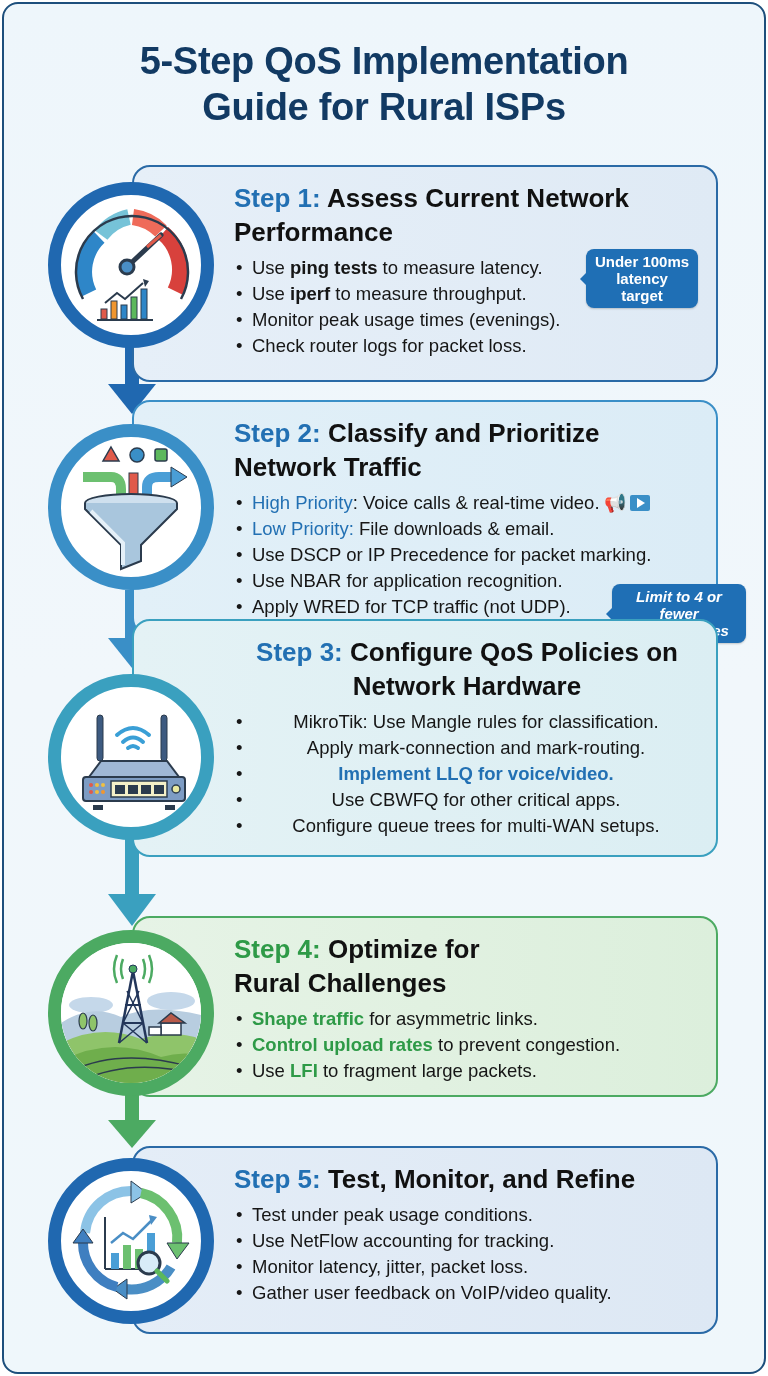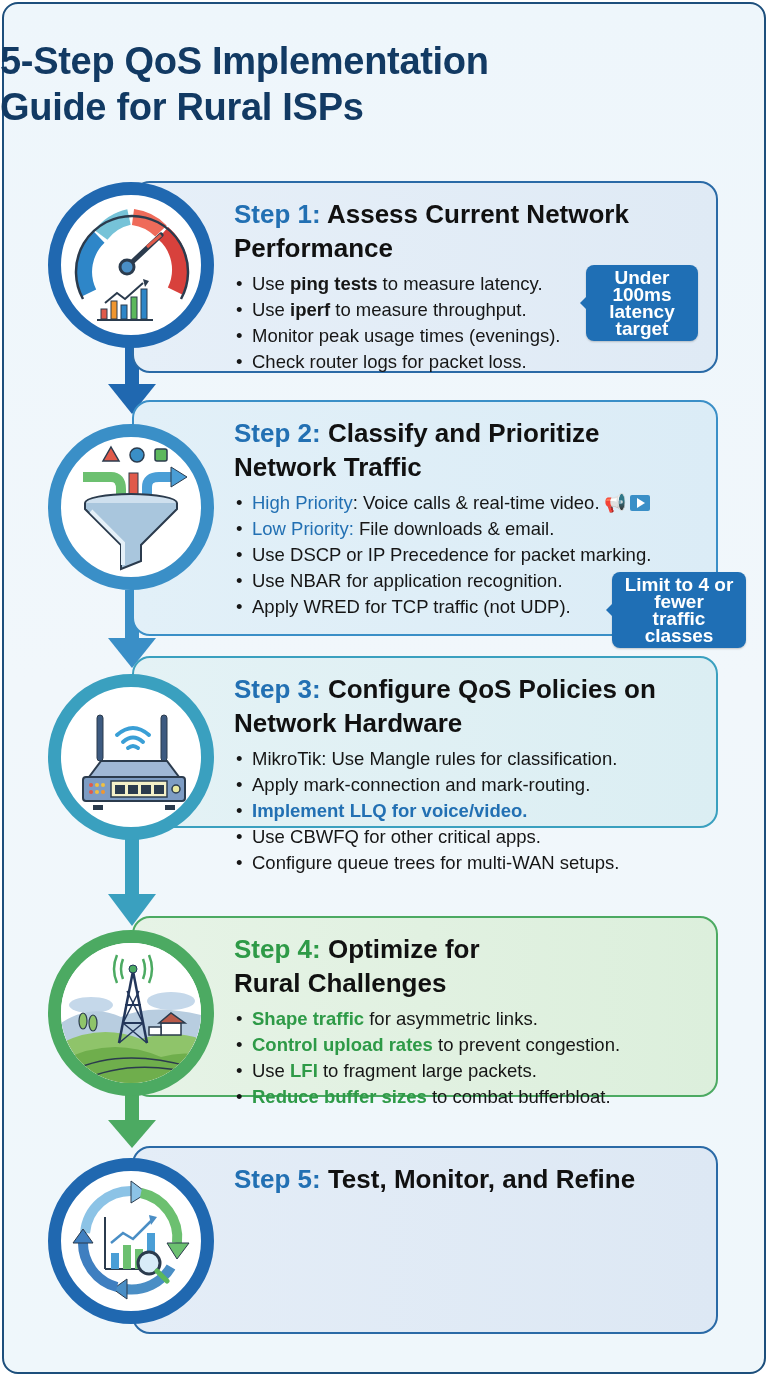--- a/index.html
+++ b/index.html
@@ -4,40 +4,40 @@
 <style>
   * { box-sizing: border-box; margin: 0; padding: 0; }
   html, body { width: 768px; height: 1376px; overflow: hidden; background: #ffffff; }
   body { font-family: "Liberation Sans", "DejaVu Sans", sans-serif; color: #111; }
   .frame {
     position: absolute; left: 2px; top: 2px; width: 764px; height: 1372px;
     border: 2px solid #1d4f7c; border-radius: 16px;
     background: linear-gradient(180deg, #eef6fb 0%, #f1f7fb 50%, #eff7fb 100%);
   }
   .title {
-    position: absolute; left: 0; top: 38px; width: 768px; text-align: left;
+    position: absolute; left: 0; top: 38px; width: 768px; text-align: center;
     font-weight: bold; font-size: 38px; line-height: 46px; color: #123a63;
     letter-spacing: -0.3px;
   }
   .card {
     position: absolute; left: 132px; width: 586px; border-radius: 18px;
     border: 2px solid #2a6aa6;
   }
   .card-inner { position: absolute; left: 100px; top: 14px; right: 16px; }
   .step-title { font-weight: bold; font-size: 26px; line-height: 34px; color: #111; }
   .step-title .num { color: #2270b3; }
   ul.bullets { list-style: none; margin-top: 6px; }
   ul.bullets li { font-size: 18.5px; line-height: 26px; color: #161616; position: relative; padding-left: 18px; white-space: nowrap; }
   ul.bullets li::before { content: "•"; position: absolute; left: 2px; top: 0; }
   .hl-blue { color: #2270b3; }
   .hl-green { color: #2e9a47; }
   .strong { font-weight: bold; }
   .callout {
     position: absolute; background: #1f6fb5; color: #fff; border-radius: 8px;
-    font-weight: bold; font-size: 19px; line-height: 17px; text-align: center;
+    font-weight: bold; font-size: 15px; line-height: 17px; text-align: center;
     padding: 4px 8px; box-shadow: 0 1px 2px rgba(0,0,0,0.2);
   }
   .callout::after { content: ""; position: absolute; border: 7px solid transparent; }
   .callout.left::after { left: -13px; top: 50%; margin-top: -7px; border-right-color: #1f6fb5; }
   .callout.down::after { left: 38px; bottom: -13px; border-top-color: #1f6fb5; }
   .medallion {
     position: absolute; left: 48px; width: 166px; height: 166px; border-radius: 50%;
     background: #ffffff; border-style: solid; border-width: 13px;
   }
   .medallion svg { position: absolute; left: 0; top: 0; width: 140px; height: 140px; }
@@ -63,21 +63,21 @@
 </svg>
 <svg class="connector" style="left:104px;top:836px;" width="56" height="92">
   <rect x="21" y="0" width="14" height="62" fill="#3aa0bf"></rect>
   <polygon points="4,58 52,58 28,90" fill="#3aa0bf"></polygon>
 </svg>
 <svg class="connector" style="left:104px;top:1092px;" width="56" height="62">
   <rect x="21" y="0" width="14" height="32" fill="#4caa62"></rect>
   <polygon points="4,28 52,28 28,56" fill="#4caa62"></polygon>
 </svg>
 
-<div class="card" style="top:181px;height:192px;background:linear-gradient(90deg,#e6eff8,#dfeaf5);border-color:#2a6aa6;">
+<div class="card" style="top:165px;height:217px;background:linear-gradient(90deg,#e6eff8,#dfeaf5);border-color:#2a6aa6;">
   <div class="card-inner">
     <div class="step-title">
       <span class="num">Step 1:</span>
       <span>Assess Current Network</span><br>
       <span>Performance</span>
     </div>
     <ul class="bullets">
       <li><span>Use </span><span class="strong">ping tests</span><span> to measure latency.</span></li>
       <li><span>Use </span><span class="strong">iperf</span><span> to measure throughput.</span></li>
       <li><span>Monitor peak usage times (evenings).</span></li>
@@ -120,41 +120,41 @@
     <ul class="bullets">
       <li><span class="hl-blue">High Priority</span><span>: Voice calls &amp; real-time video.</span>
         <span style="color:#1f6fb5;font-size:18px;">📢</span><span style="display:inline-block;width:20px;height:16px;background:#3a8fc7;border-radius:2px;vertical-align:-2px;margin-left:3px;position:relative;"><span style="position:absolute;left:7px;top:3px;border-left:8px solid #fff;border-top:5px solid transparent;border-bottom:5px solid transparent;"></span></span>
       </li>
       <li><span class="hl-blue">Low Priority:</span><span> File downloads &amp; email.</span></li>
       <li><span>Use DSCP or IP Precedence for packet marking.</span></li>
       <li><span>Use NBAR for application recognition.</span></li>
       <li><span>Apply WRED for TCP traffic (not UDP).</span></li>
     </ul>
   </div>
-  <div class="callout left" style="left:478px;top:170px;width:134px;">
+  <div class="callout left" style="left:478px;top:182px;width:134px;font-style:italic;">
     <div>Limit to 4 or fewer</div>
     <div>traffic classes</div>
   </div>
 </div>
 <div class="medallion" style="top:424px;border-color:#3a8fc7;">
   <svg viewBox="0 0 140 140">
     <polygon points="50,10 58,24 42,24" fill="#e05a4a" stroke="#2b3b4d" stroke-width="1.5"></polygon>
     <circle cx="76" cy="18" r="7" fill="#3a8fc7" stroke="#2b3b4d" stroke-width="1.5"></circle>
     <rect x="94" y="12" width="12" height="12" rx="2" fill="#5cb85c" stroke="#2b3b4d" stroke-width="1.5"></rect>
     <path d="M22,40 L50,40 Q60,40 60,52 L60,60" stroke="#6cc070" stroke-width="10" fill="none"></path>
     <rect x="68" y="36" width="9" height="26" fill="#e05a4a" stroke="#2b3b4d" stroke-width="1"></rect>
     <path d="M86,60 L86,50 Q86,40 98,40 L112,40" stroke="#4a9ed6" stroke-width="10" fill="none"></path>
     <polygon points="110,30 126,40 110,50" fill="#4a9ed6" stroke="#2b3b4d" stroke-width="1"></polygon>
     <ellipse cx="70" cy="66" rx="46" ry="9" fill="#cfe0ee" stroke="#2b3b4d" stroke-width="2"></ellipse>
     <path d="M24,66 L24,72 L60,108 L60,132 L80,124 L80,108 L116,72 L116,66" fill="#a9c6dd" stroke="#2b3b4d" stroke-width="2"></path>
     <path d="M30,74 L62,106 L62,128" stroke="#e5f0f8" stroke-width="4" fill="none"></path>
   </svg>
 </div>
 
-<div class="card" style="top:656px;height:172px;background:linear-gradient(90deg,#e4f2f5,#dbeef3);border-color:#3aa0bf;">
+<div class="card" style="top:619px;height:238px;background:linear-gradient(90deg,#e4f2f5,#dbeef3);border-color:#3aa0bf;text-align:center;">
   <div class="card-inner">
     <div class="step-title">
       <span class="num">Step 3:</span>
       <span>Configure QoS Policies on</span><br>
       <span>Network Hardware</span>
     </div>
     <ul class="bullets">
       <li><span>MikroTik: Use Mangle rules for classification.</span></li>
       <li><span>Apply mark-connection and mark-routing.</span></li>
       <li><span class="hl-blue strong">Implement LLQ for voice/video.</span></li>
@@ -193,21 +193,20 @@
   <div class="card-inner">
     <div class="step-title">
       <span class="num" style="color:#2e9a47;">Step 4:</span>
       <span>Optimize for</span><br>
       <span>Rural Challenges</span>
     </div>
     <ul class="bullets">
       <li><span class="hl-green strong">Shape traffic</span><span> for asymmetric links.</span></li>
       <li><span class="hl-green strong">Control upload rates</span><span> to prevent congestion.</span></li>
       <li><span>Use </span><span class="hl-green strong">LFI</span><span> to fragment large packets.</span></li>
-      <li><span class="hl-green strong">Reduce buffer sizes</span><span> to combat bufferbloat.</span></li>
     </ul>
   </div>
 </div>
 <div class="medallion" style="top:930px;border-color:#4caa62;overflow:hidden;">
   <svg viewBox="0 0 140 140">
     <rect x="0" y="0" width="140" height="140" fill="#ffffff"></rect>
     <ellipse cx="30" cy="62" rx="22" ry="8" fill="#c5d8ea"></ellipse>
     <ellipse cx="110" cy="58" rx="24" ry="9" fill="#c5d8ea"></ellipse>
     <path d="M0,80 Q30,60 60,74 Q90,60 140,72 L140,140 L0,140 Z" fill="#b8cde0"></path>
     <path d="M0,100 Q40,80 80,96 Q110,86 140,96 L140,140 L0,140 Z" fill="#8fc46a"></path>
@@ -234,20 +233,26 @@
     <ellipse cx="32" cy="80" rx="4" ry="8" fill="#8fc46a" stroke="#2b3b4d" stroke-width="1.2"></ellipse>
   </svg>
 </div>
 
 <div class="card" style="top:1146px;height:188px;background:linear-gradient(90deg,#e4edf7,#dde8f4);border-color:#2a6aa6;">
   <div class="card-inner">
     <div class="step-title">
       <span class="num">Step 5:</span>
       <span>Test, Monitor, and Refine</span>
     </div>
+    <ul class="bullets">
+      <li><span>Test under peak usage conditions.</span></li>
+      <li><span>Use NetFlow accounting for tracking.</span></li>
+      <li><span>Monitor latency, jitter, packet loss.</span></li>
+      <li><span>Gather user feedback on VoIP/video quality.</span></li>
+    </ul>
   </div>
 </div>
 <div class="medallion" style="top:1158px;border-color:#2068b0;">
   <svg viewBox="0 0 140 140">
     <path d="M24,62 A46,46 0 0 1 72,20" stroke="#8cc3e6" stroke-width="10" fill="none"></path>
     <polygon points="70,10 86,22 70,32" fill="#8cc3e6" stroke="#2b3b4d" stroke-width="1"></polygon>
     <path d="M80,22 A46,46 0 0 1 116,72" stroke="#6cc070" stroke-width="10" fill="none"></path>
     <polygon points="106,72 128,72 116,88" fill="#6cc070" stroke="#2b3b4d" stroke-width="1"></polygon>
     <path d="M110,96 A46,46 0 0 1 64,118" stroke="#4a8ec5" stroke-width="10" fill="none"></path>
     <polygon points="66,108 52,118 66,128" fill="#4a8ec5" stroke="#2b3b4d" stroke-width="1"></polygon>

